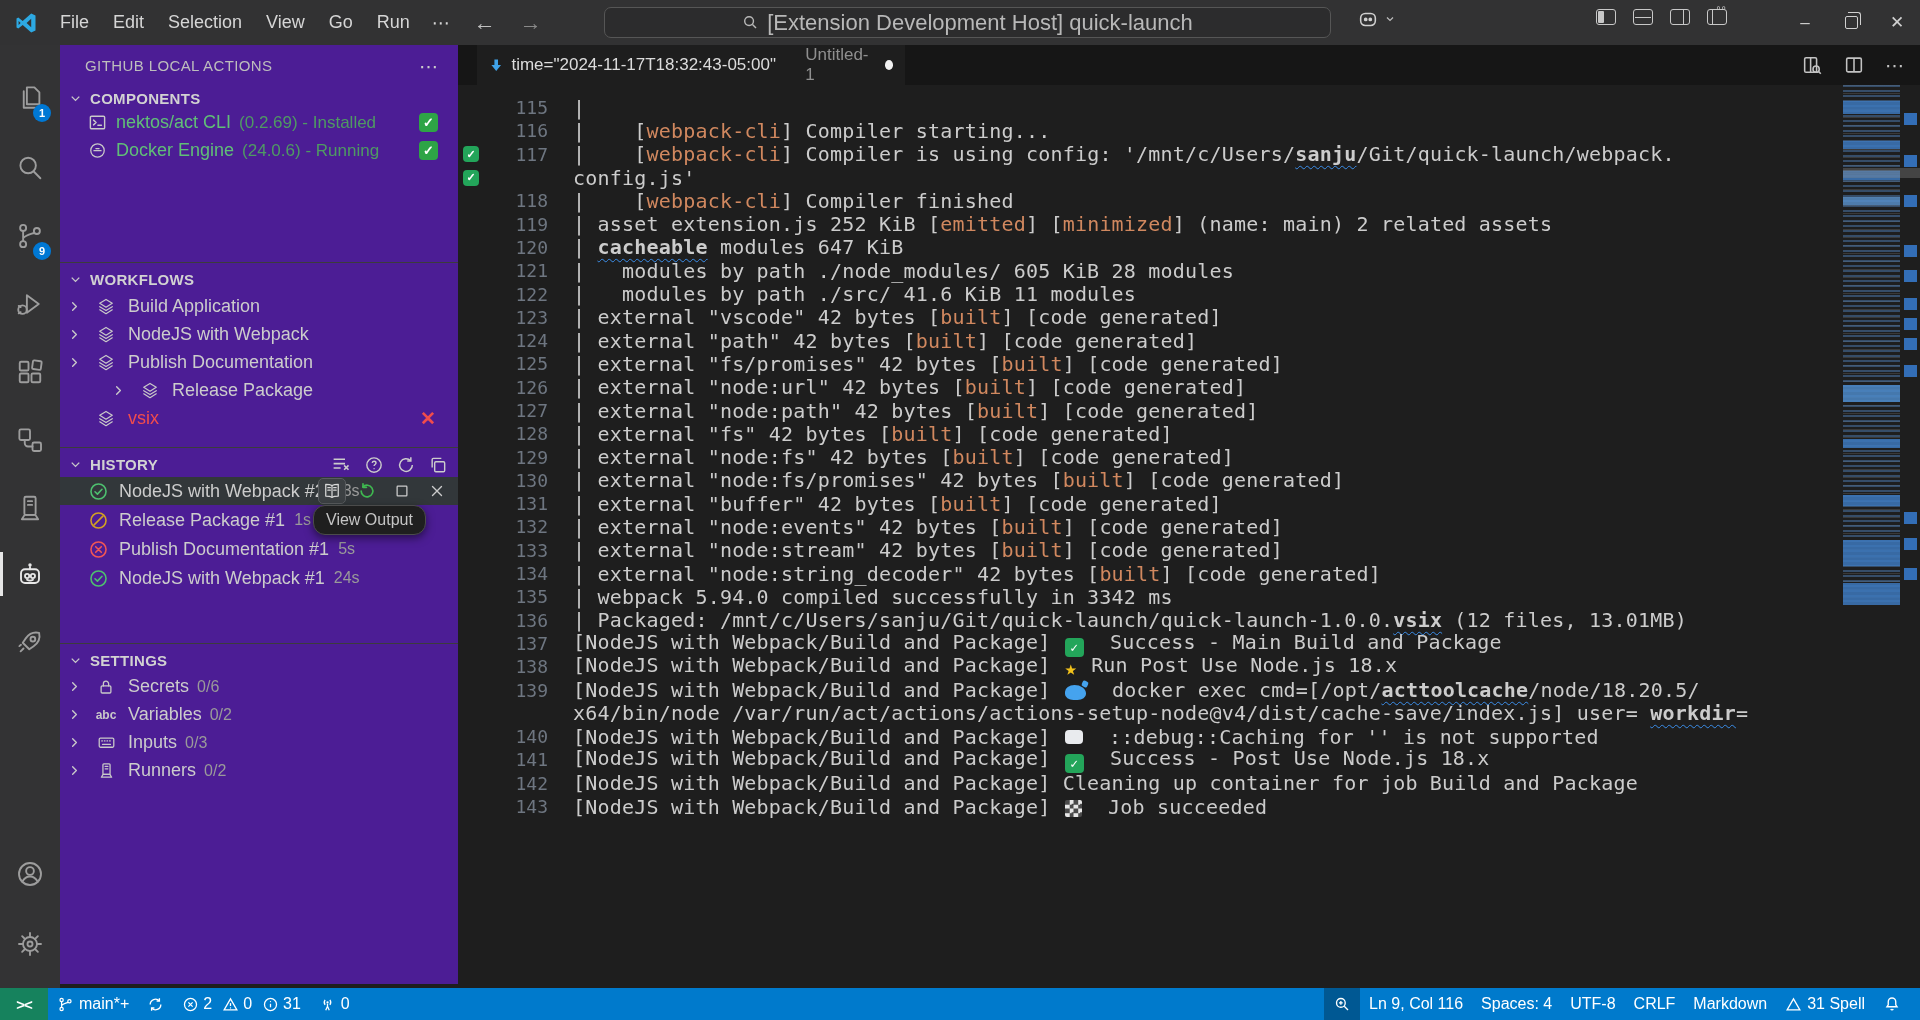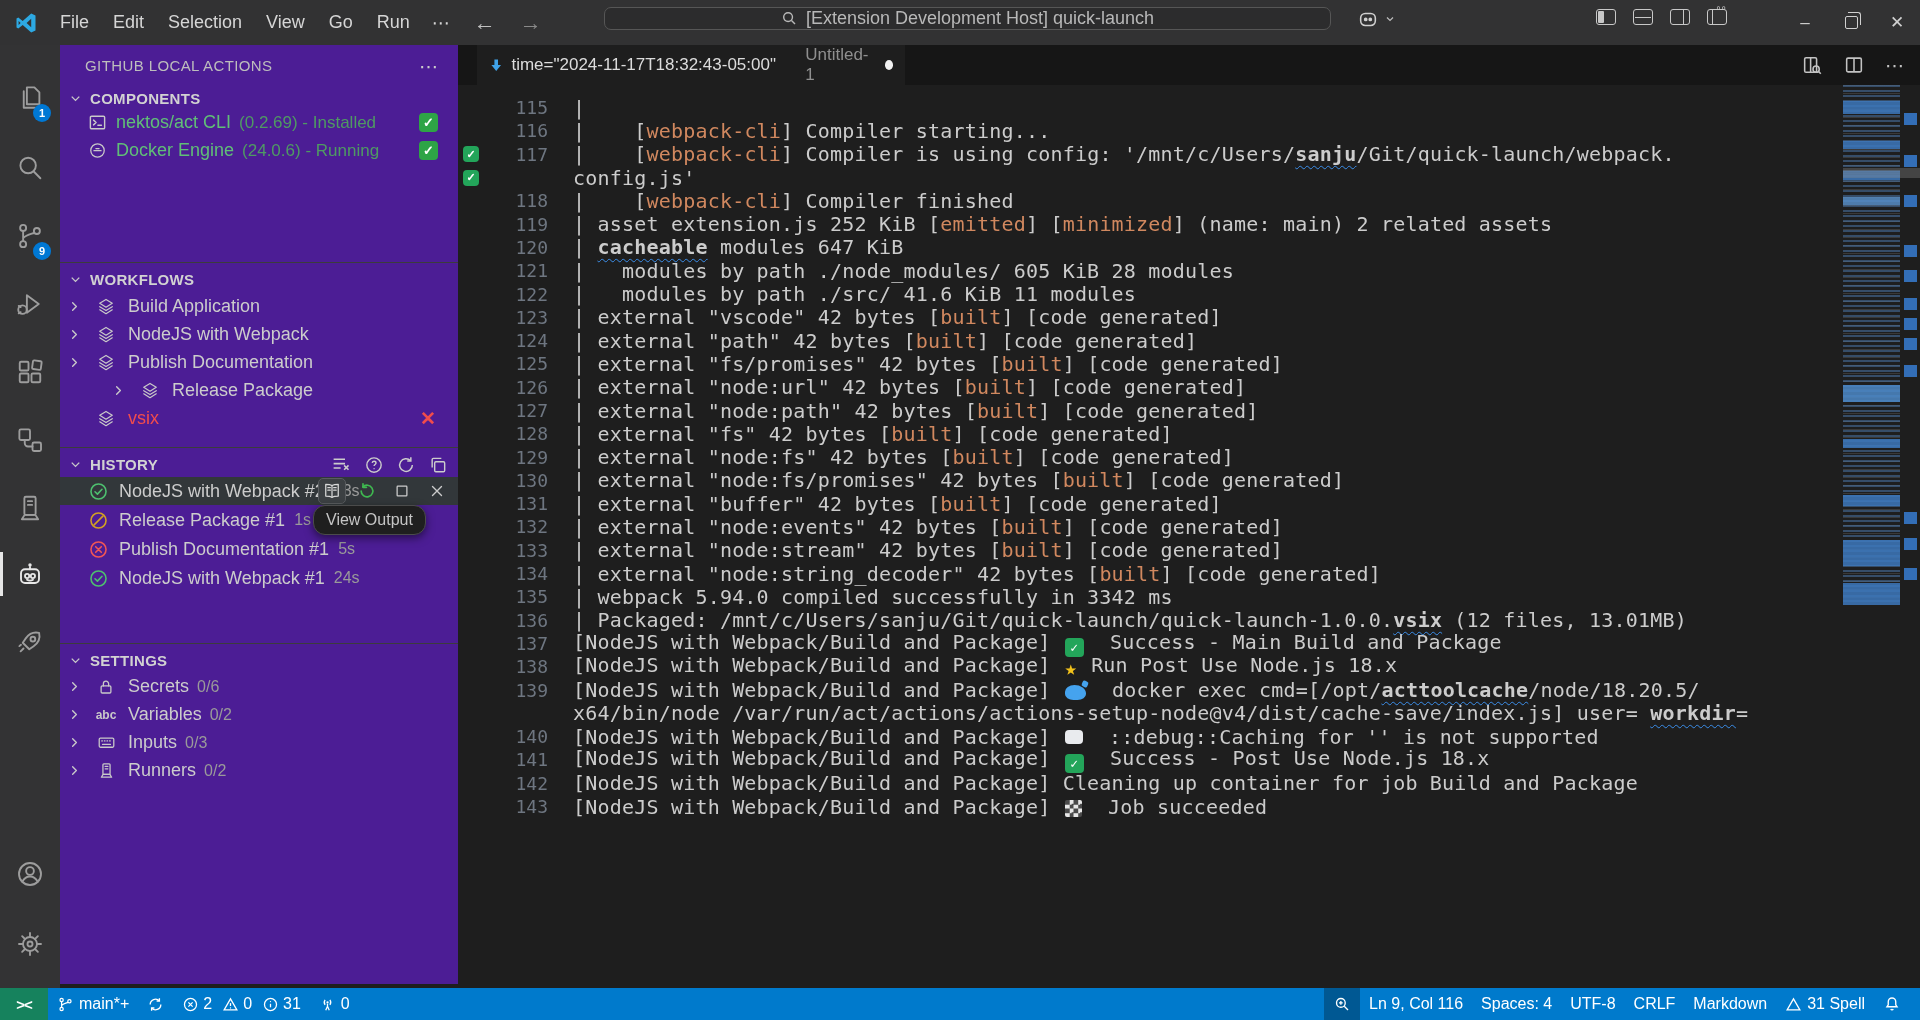--- a/index.html
+++ b/index.html
@@ -9,23 +9,23 @@
   .ic { flex:0 0 auto; }
 
   
   #titlebar { position:absolute; left:0; top:0; width:1920px; height:45px; background:#323233;
     display:flex; align-items:center; z-index:50; }
   #vscode-logo { margin:0 10px 0 14px; }
   .menu-item { color:#d6d6d6; font-size:18px; padding:5px 12px; border-radius:6px; cursor:default; }
   .menu-more { color:#d6d6d6; font-size:18px; padding:5px 10px; letter-spacing:2px; }
   .nav-arrow { color:#c0c0c0; font-size:22px; padding:0 12px; }
   .nav-arrow.fwd { color:#8a8a8a; }
-  #searchbox { position:absolute; left:604px; top:7px; width:727px; height:23px; background:#2c2c2d;
+  #searchbox { position:absolute; left:604px; top:7px; width:727px; height:31px; background:#2c2c2d;
     border:1px solid #565656; border-radius:7px; display:flex; align-items:center; justify-content:center;
-    color:#b8b8b8; font-size:18px; gap:8px; }
+    color:#b8b8b8; font-size:22px; gap:8px; }
   #copilot { position:absolute; left:1357px; top:8px; display:flex; align-items:center; gap:5px; }
   #layout-controls { position:absolute; left:1596px; top:9px; display:flex; gap:17px; align-items:center; }
   .lay { width:20px; height:16px; border:1.5px solid #c8c8c8; border-radius:3px; position:relative; }
   .lay.left::before  { content:""; position:absolute; left:1px; top:1px; bottom:1px; width:6px; background:#c8c8c8; border-radius:1px; }
   .lay.bottom::before{ content:""; position:absolute; left:1px; right:1px; bottom:1px; height:5px; border-top:1.5px solid #c8c8c8; }
   .lay.right::before { content:""; position:absolute; right:5px; top:0; bottom:0; border-left:1.5px solid #c8c8c8; }
   .lay.grid::before  { content:""; position:absolute; left:4px; top:0; bottom:0; border-left:1.5px solid #c8c8c8; }
   .lay.grid::after   { content:"°°"; position:absolute; right:-1px; top:-6px; color:#c8c8c8; font-size:11px; letter-spacing:1px; }
   #window-controls { position:absolute; right:0; top:0; height:45px; display:flex; }
   .wbtn { width:46px; height:45px; display:flex; align-items:center; justify-content:center; color:#d0d0d0; font-size:17px; }

